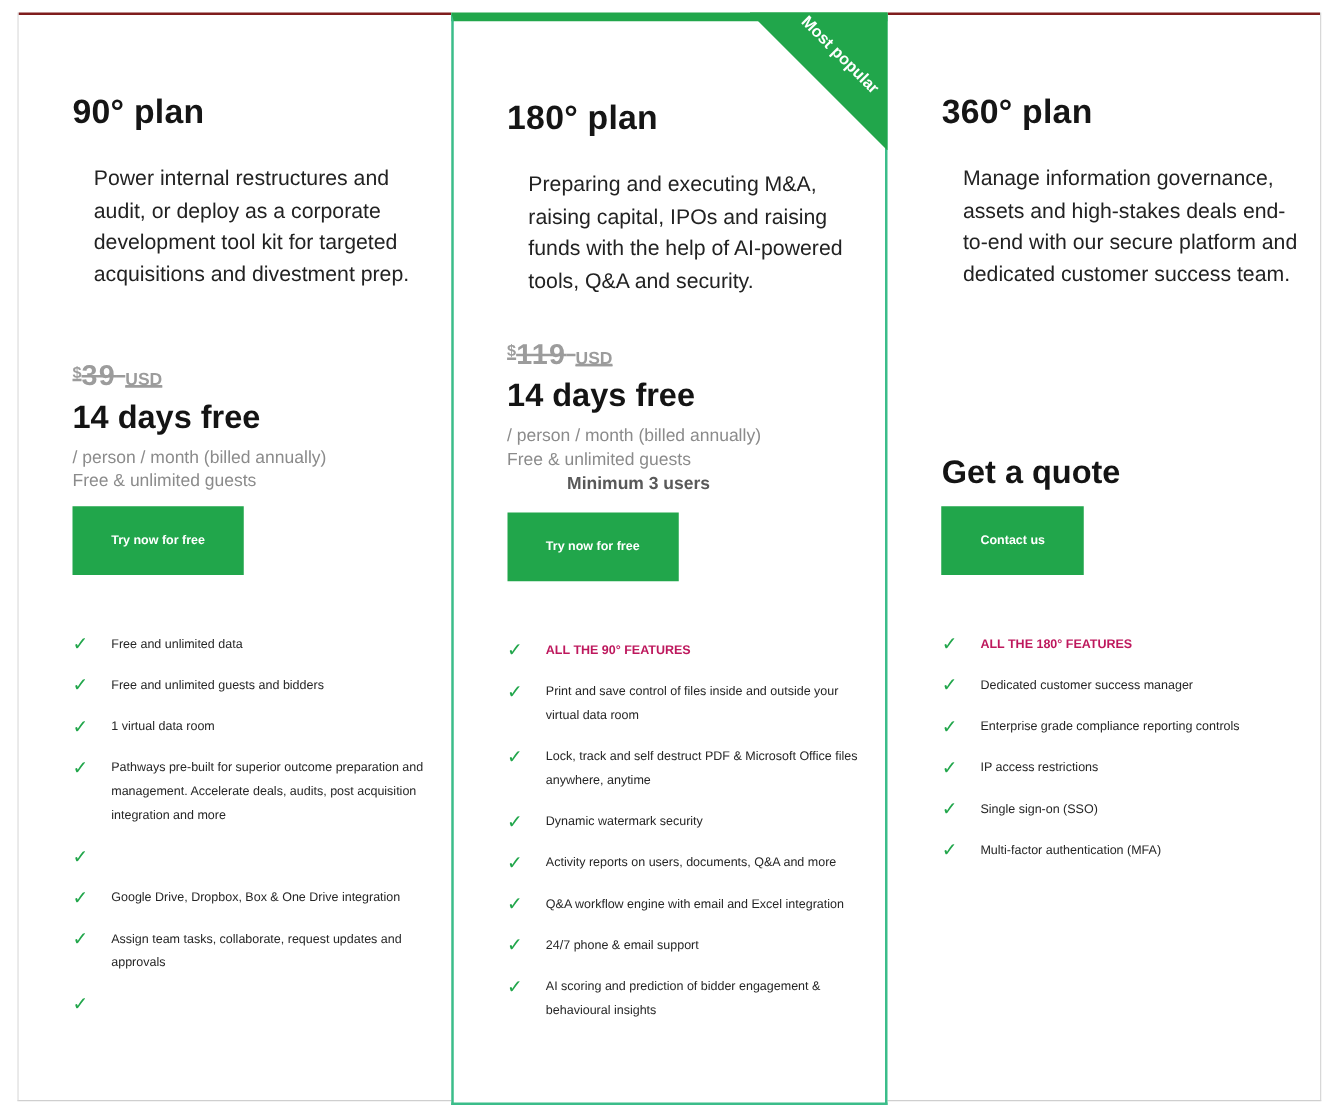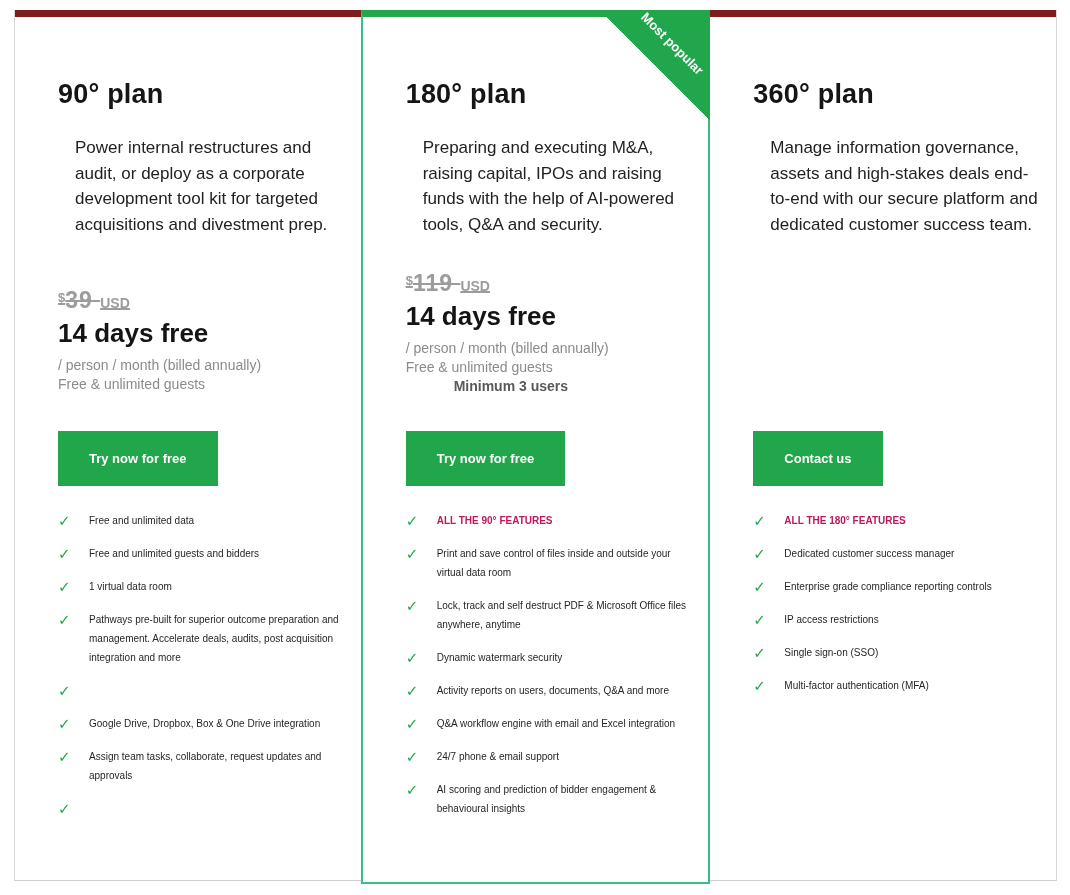--- a/index.html
+++ b/index.html
@@ -14,21 +14,21 @@
     left: 14px; top: 10px;
     width: 1043px; height: 871px;
     display: flex;
     border-left: 1px solid #d8d8d8;
     border-right: 1px solid #d8d8d8;
     border-bottom: 1px solid #cfcfcf;
   }
   .col {
     flex: 1 1 0;
     position: relative;
-    border-top: 7px solid #7f1d1d;
+    border-top: 2px solid #7f1d1d;
     background: #ffffff;
   }
   .col.highlight {
     border: 2px solid #3bbd8a;
     border-top: 7px solid #21a64b;
     margin-bottom: -4px;
     z-index: 2;
   }
   .plan-title {
     position: absolute;
@@ -89,28 +89,28 @@
     margin-left: 48px;
   }
   .quote-heading {
     font-size: 26px;
     font-weight: 700;
     color: #141414;
     line-height: 34px;
   }
   .cta {
     position: absolute;
-    top: 414px; left: 43px;
+    top: 393px; left: 43px;
     height: 55px;
     padding: 0 31px;
     background: #21a64b;
     color: #ffffff;
     border: none;
     font-family: "Liberation Sans", "DejaVu Sans", sans-serif;
-    font-size: 13px;
+    font-size: 10px;
     font-weight: 700;
     cursor: pointer;
   }
   .features {
     position: absolute;
     top: 494px; left: 43px;
     list-style: none;
   }
   .features li {
     display: flex;
@@ -256,20 +256,23 @@
       <li>
           <span class="check">✓</span>
           <span class="txt">AI scoring and prediction of bidder engagement &amp; behavioural insights</span>
         </li>
     </ul>
   </div>
 
   <div class="col">
     <h2 class="plan-title">360° plan</h2>
     <p class="plan-desc">Manage information governance, assets and high-stakes deals end-to-end with our secure platform and dedicated customer success team.</p>
+    <div class="price-block">
+      <div class="quote-heading">Get a quote</div>
+    </div>
     <button class="cta">Contact us</button>
     <ul class="features">
       <li class="bold">
           <span class="check">✓</span>
           <span class="txt">ALL THE 180° FEATURES</span>
         </li>
       <li>
           <span class="check">✓</span>
           <span class="txt">Dedicated customer success manager</span>
         </li>

